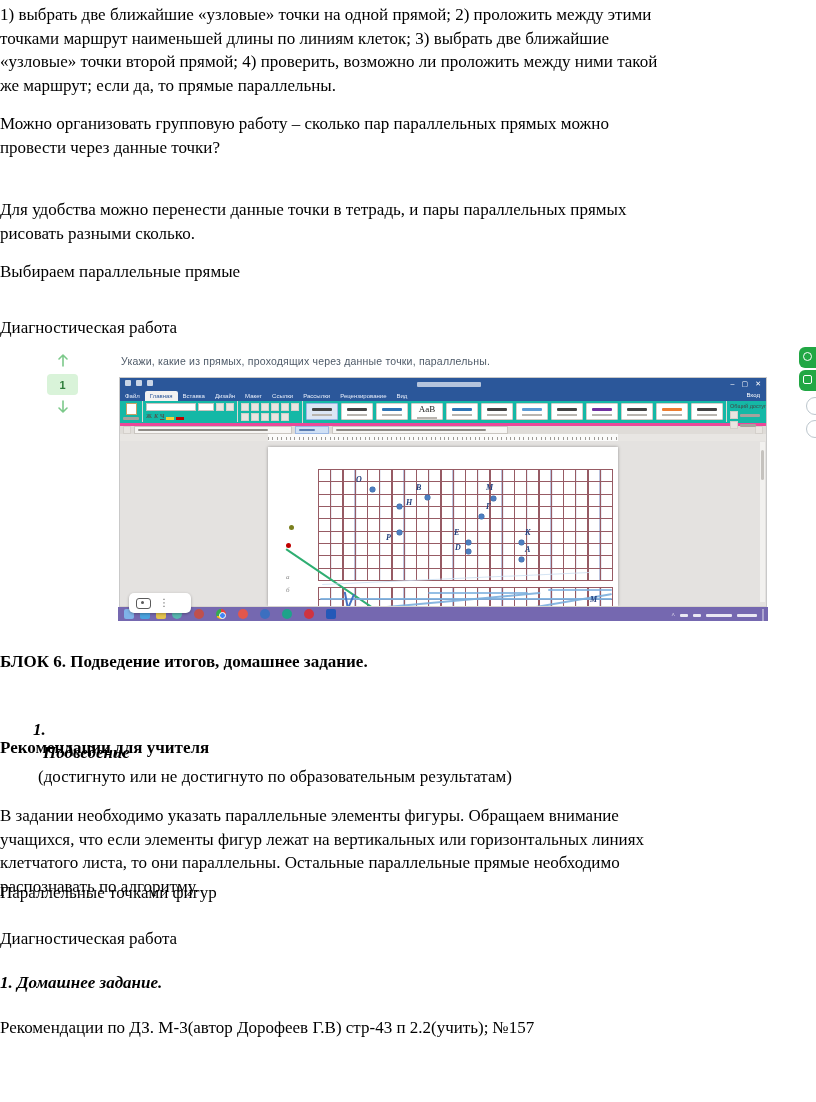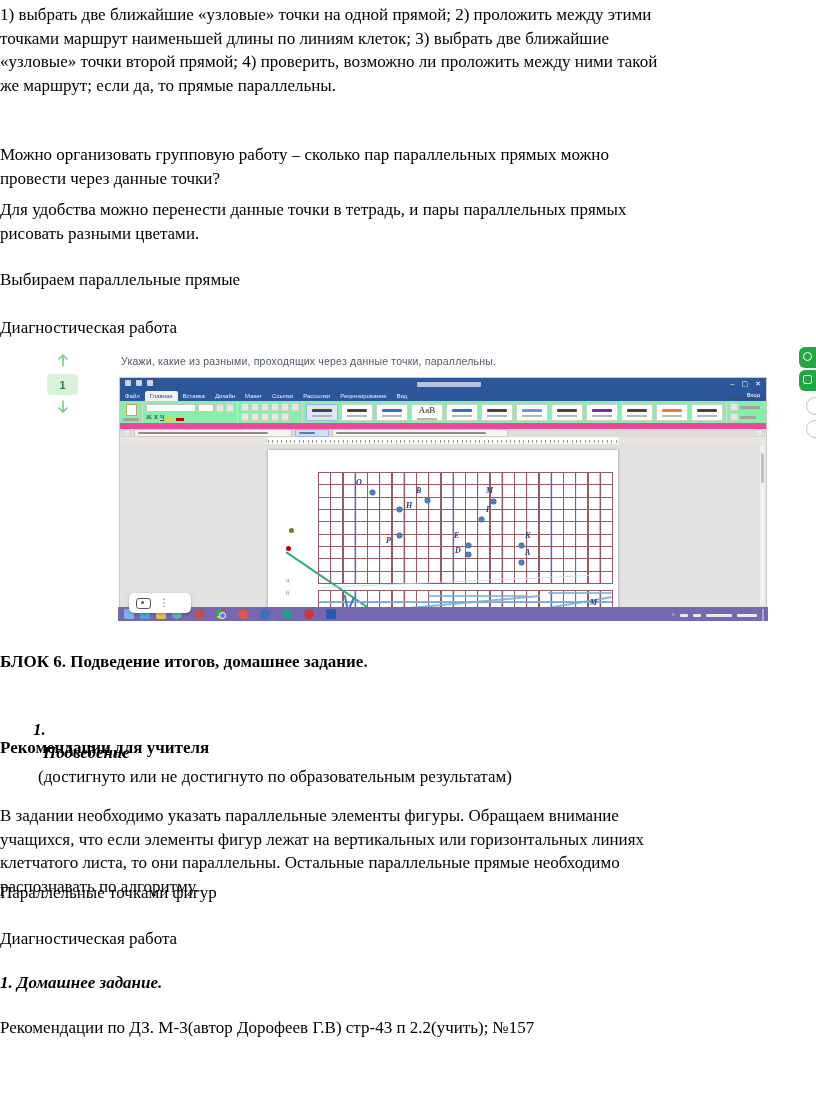--- a/index.html
+++ b/index.html
@@ -20,21 +20,21 @@
   .titlebar{height:13px;background:var(--blue,#2b579a);position:relative}
   .qa{position:absolute;left:5px;top:2px;display:flex;gap:5px}
   .qa span{width:6px;height:6px;background:rgba(255,255,255,.75);border-radius:1px}
   .tblur{position:absolute;left:46%;top:4px;width:64px;height:5px;background:rgba(255,255,255,.65);border-radius:1px}
   .winctl{position:absolute;right:5px;top:2px;display:flex;gap:7px;color:#fff;font-size:7px;line-height:8px}
   .tabsrow{height:10px;background:var(--blue,#2b579a);display:flex;align-items:flex-end;position:relative}
   #ribbon-tabs{display:flex;height:10px}
   .rtab{font-size:6px;line-height:10px;color:#e8eefb;padding:0 5px;white-space:nowrap}
   .rtab.act{background:#f3f2f1;color:var(--blue,#2b579a);border-radius:2px 2px 0 0}
   .signin{position:absolute;right:6px;top:1px;color:#fff;font-size:6px}
-  .ribbon{height:22px;background:#86efac;border-bottom:6px solid #ec4899;display:flex;align-items:flex-end;position:relative}
+  .ribbon{height:22px;background:#14b8a6;border-bottom:3px solid #ec4899;display:flex;align-items:flex-start;position:relative}
   .grp{position:relative;border-right:1px solid #ddd9d4;padding:2px 3px;display:flex;flex-direction:column;gap:2px}
   .bar{background:#a6a29d;height:3px;border-radius:1px}
   .minirow{display:flex;gap:2px;align-items:center}
   .inputbox{background:#fff;border:1px solid #c8c4bf;height:6px}
   .sqbtn{width:6px;height:6px;background:#e8e5e1;border:1px solid #d4d0cb}
   .fbtn{font-size:6px;line-height:7px;color:#55514d;font-weight:bold;font-family:"Liberation Serif",serif}
   .stylecard{width:30px;height:15px;background:#fff;border:1px solid #d2cec9;border-radius:1px;
              display:flex;flex-direction:column;justify-content:center;align-items:center;gap:2px;flex:none}
   .stylecard.sel{border-color:#9ab7e4;background:#dce6f5}
   .stx{font-family:"Liberation Serif",serif;font-size:9px;line-height:9px;color:#222}
@@ -94,39 +94,39 @@
   .greenchip .ring{position:absolute;left:4px;top:5px;width:7px;height:7px;border:1.5px solid #fff;border-radius:50%}
   .graycirc{position:absolute;left:806px;width:16px;height:16px;border:1.5px solid #bcc6cd;border-radius:50%;background:#fff}
 </style>
 </head>
 <body>
 
 <p class="para" style="top:3px">1) выбрать две ближайшие «узловые» точки на одной прямой; 2) проложить между этими
 точками маршрут наименьшей длины по линиям клеток; 3) выбрать две ближайшие
 «узловые» точки второй прямой; 4) проверить, возможно ли проложить между ними такой
 же маршрут; если да, то прямые параллельны.</p>
-<p class="para" style="top:143px">Можно организовать групповую работу – сколько пар параллельных прямых можно
+<p class="para" style="top:112px">Можно организовать групповую работу – сколько пар параллельных прямых можно
 провести через данные точки?</p>
 <p class="para" style="top:198px">Для удобства можно перенести данные точки в тетрадь, и пары параллельных прямых
-рисовать разными цветами.</p>
-<p class="para" style="top:268px">Выбираем параллельные прямые</p>
+рисовать разными сколько.</p>
+<p class="para" style="top:260px">Выбираем параллельные прямые</p>
 <p class="para" style="top:316px">Диагностическая работа</p>
 
 <div class="navarrow" style="top:352px">
   <svg width="16" height="16">
       <path d="M8 14V4M4 7l4-4 4 4" stroke="#7cc98a" stroke-width="1.6" fill="none" stroke-linecap="round" stroke-linejoin="round"></path>
     </svg>
 </div>
 <div class="numcard">1</div>
 <div class="navarrow" style="top:399px">
   <svg width="16" height="16">
       <path d="M8 2v10M4 9l4 4 4-4" stroke="#7cc98a" stroke-width="1.6" fill="none" stroke-linecap="round" stroke-linejoin="round"></path>
     </svg>
 </div>
-<div class="caption">Укажи, какие из разными, проходящих через данные точки, параллельны.</div>
+<div class="caption">Укажи, какие из прямых, проходящих через данные точки, параллельны.</div>
 
 <div id="word-window">
   <div class="titlebar">
     <div class="qa">
         <span></span>
         <span></span>
         <span></span>
       </div>
     <div class="tblur"></div>
     <div class="winctl">

